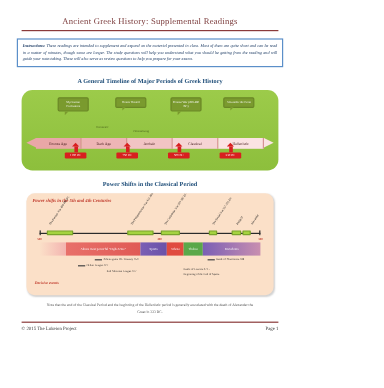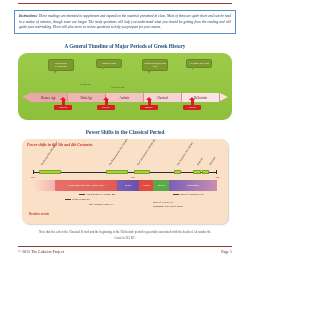--- a/index.html
+++ b/index.html
@@ -214,20 +214,21 @@
   .footer {
     display: flex; justify-content: space-between;
     font-size: 4px; color: #3a3a3a; padding: 0 4px;
   }
 </style>
 </head>
 <body>
 
 <div class="page">
 
+  <div class="doc-title">Ancient Greek History:  Supplemental Readings</div>
   <div class="title-rule"></div>
 
   <div class="instructions">
     <b>Instructions:</b><span>  These readings are intended to supplement and expand on the material presented in class.  Most of them are quite short and can be read in a matter of minutes, though some are longer.  The study questions will help you understand what you should be getting from the reading and will guide your note-taking.  These will also serve as review questions to help you prepare for your exams.</span>
   </div>
 
   <div class="section-head">A General Timeline of Major Periods of Greek History</div>
 
   <div class="timeline-card">
 

